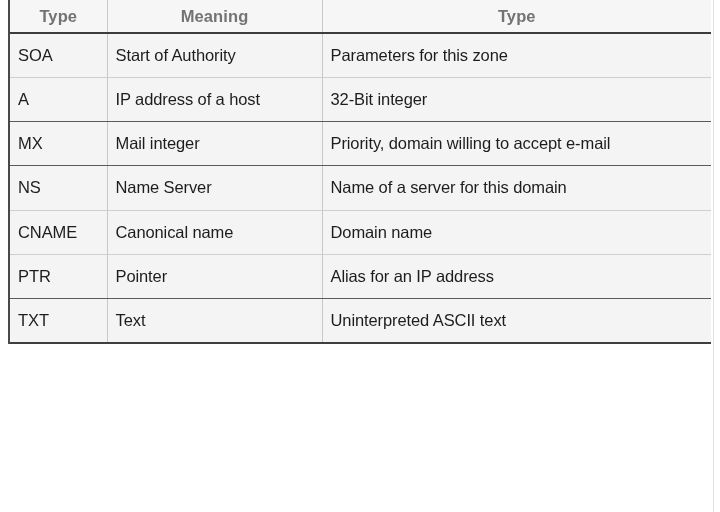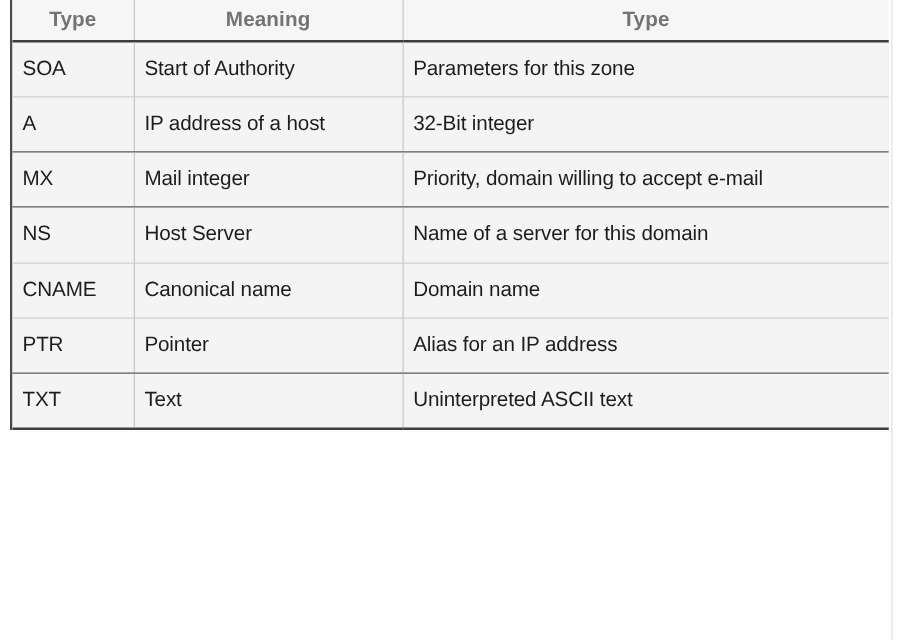--- a/index.html
+++ b/index.html
@@ -126,21 +126,21 @@
           <td class="td-meaning">IP address of a host</td>
           <td class="td-value">32-Bit integer</td>
         </tr>
         <tr class="sep-dark">
           <td class="td-type">MX</td>
           <td class="td-meaning">Mail integer</td>
           <td class="td-value">Priority, domain willing to accept e-mail</td>
         </tr>
         <tr class="sep-light">
           <td class="td-type">NS</td>
-          <td class="td-meaning">Host Server</td>
+          <td class="td-meaning">Name Server</td>
           <td class="td-value">Name of a server for this domain</td>
         </tr>
         <tr class="sep-light">
           <td class="td-type">CNAME</td>
           <td class="td-meaning">Canonical name</td>
           <td class="td-value">Domain name</td>
         </tr>
         <tr class="sep-dark">
           <td class="td-type">PTR</td>
           <td class="td-meaning">Pointer</td>

